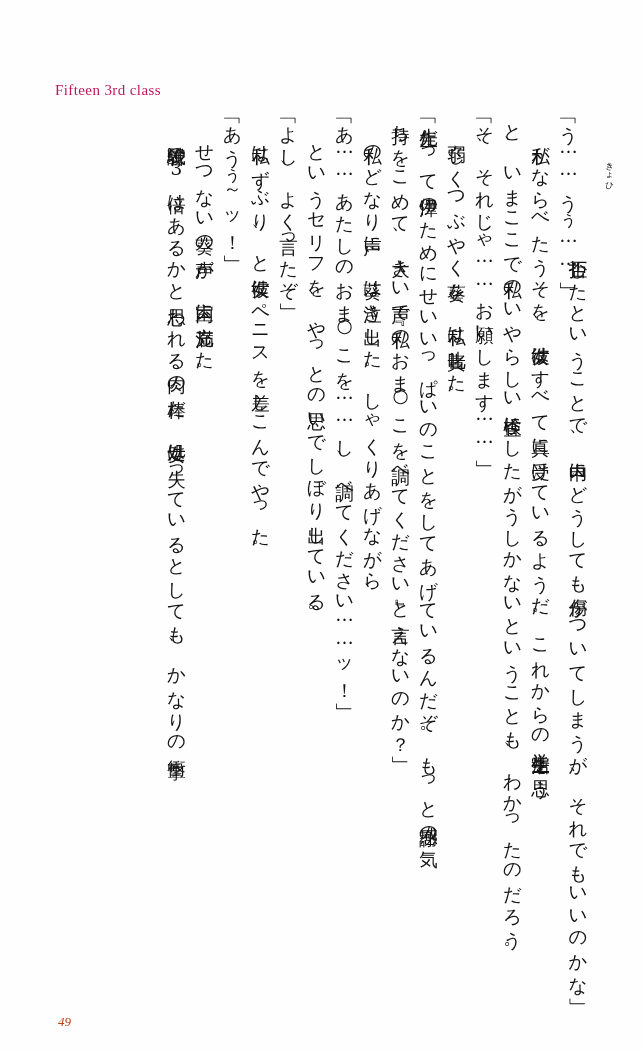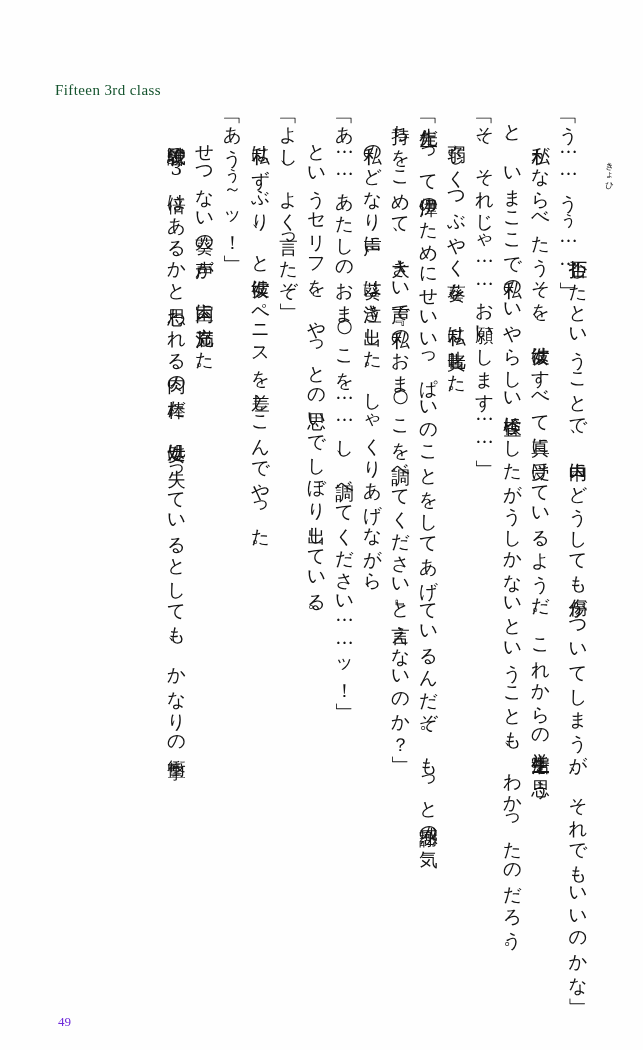--- a/index.html
+++ b/index.html
@@ -23,32 +23,33 @@
   }
 
   
   .running-head {
     position: absolute;
     top: 82px;
     left: 55px;
     font-family: "Liberation Serif", "DejaVu Serif", serif;
     font-size: 15px;
     letter-spacing: 0.4px;
-    color: #14532d;
+    color: #be185d;
     white-space: nowrap;
   }
 
   
   .folio {
     position: absolute;
     left: 58px;
     bottom: 20px;
     font-family: "Liberation Serif", "DejaVu Serif", serif;
     font-size: 13px;
-    color: #6d28d9;
+    color: #c2410c;
+    font-style: italic;
   }
 
   
   .body-text {
     position: absolute;
     top: 112px;
     right: 38px;
     left: 44px;
     bottom: 44px;
     display: flex;

